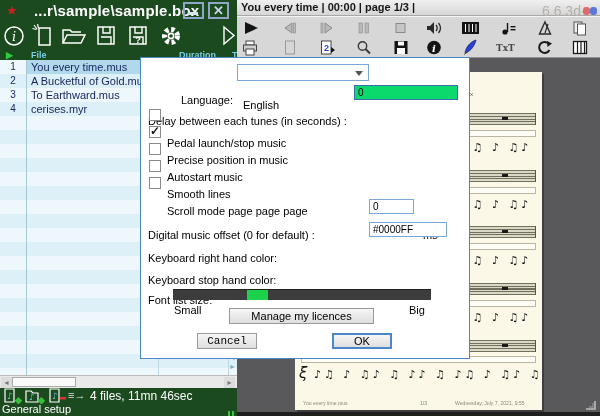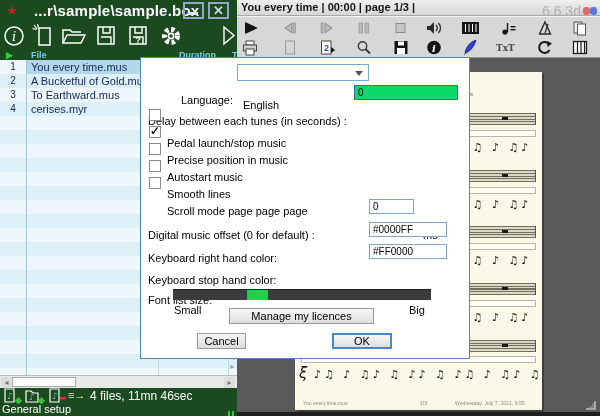--- a/index.html
+++ b/index.html
@@ -405,27 +405,26 @@
     <span class="dlabel" style="left:26px;top:119px;">Scroll mode page page page</span>
 
     <span class="dlabel" style="left:7px;top:143px;">Digital music offset (0 for default) :</span>
     <div class="din" style="left:228px;top:141px;width:45px;height:15px;">0</div>
     <span class="dlabel" style="left:282px;top:143px;">ms</span>
 
     <span class="dlabel" style="left:7px;top:166px;">Keyboard right hand color:</span>
     <div class="din" style="left:228px;top:164px;width:78px;height:15px;">#0000FF</div>
 
     <span class="dlabel" style="left:7px;top:188px;">Keyboard stop hand color:</span>
-    <div class="din" style="left:228px;top:186px;width:78px;height:15px;">#FF0000</div>
 
     <span class="dlabel" style="left:7px;top:208px;">Font list size:</span>
     <span class="dlabel" style="left:33px;top:218px;">Small</span>
     <span class="dlabel" style="left:268px;top:218px;">Big</span>
     <div class="track">
       <span class="thumb"></span>
     </div>
 
     <div class="btn" style="left:88px;top:250px;width:145px;">Manage my licences</div>
-    <div class="btn" style="left:56px;top:275px;width:49px;">Cancel</div>
+    <div class="btn" style="left:56px;top:275px;width:60px;font-family:Liberation Mono, monospace;">Cancel</div>
     <div class="btn focus" style="left:191px;top:275px;width:60px;">OK</div>
   </div>
 
 </div>
 
 </body></html>

